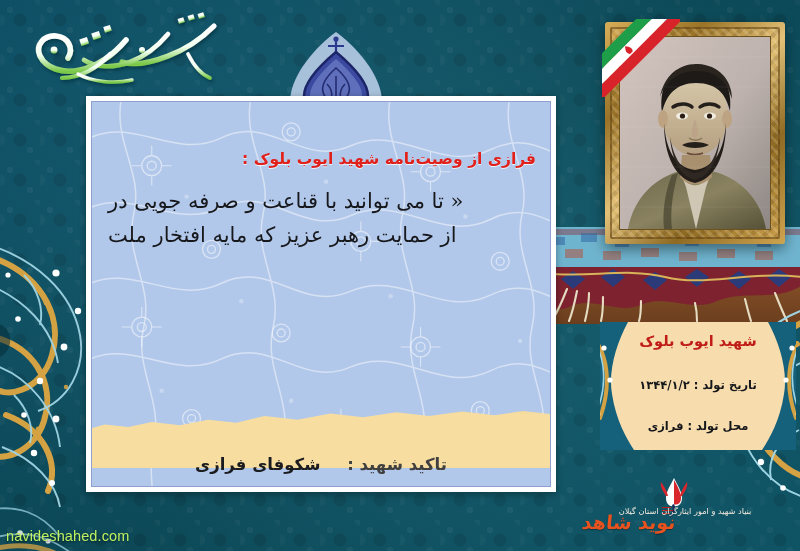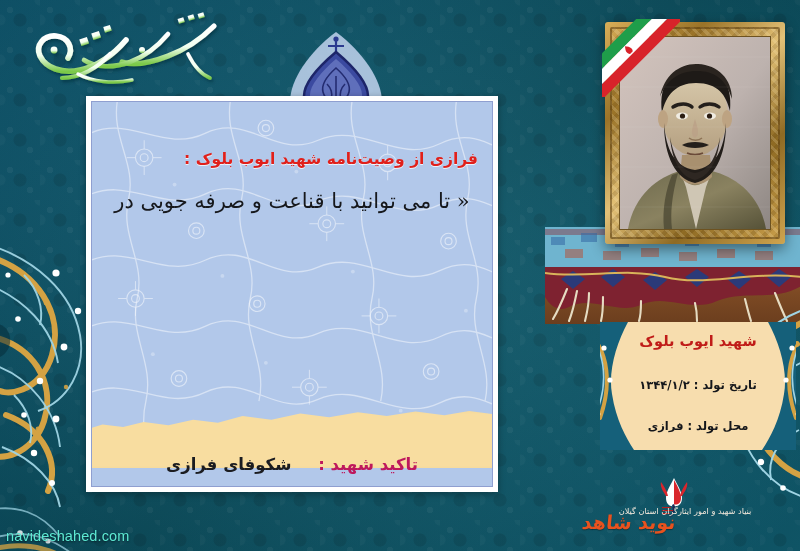--- a/index.html
+++ b/index.html
@@ -41,21 +41,21 @@
   
   #logo-calligraphy {
     position:absolute; left:18px; top:10px; width:210px; height:85px;
   }
 
   
   #medallion { position:absolute; left:283px; top:26px; width:106px; height:112px; }
 
   
   #content-panel {
-    position:absolute; left:86px; top:96px; width:412px; height:396px;
+    position:absolute; left:86px; top:96px; width:470px; height:396px;
     background:#ffffff;
     padding:5px;
     box-shadow:0 2px 7px rgba(0,0,0,.33);
   }
   #panel-inner {
     position:relative; width:100%; height:100%;
     background-color:#b2c8ea;
     border:1px solid #8f9fd0;
     overflow:hidden;
   }
@@ -72,21 +72,21 @@
     position:absolute; right:14px; top:48px;
     font-size:15.5px; font-weight:bold; color:#e0201b;
     letter-spacing:.2px;
     text-shadow:0 1px 0 rgba(255,255,255,.75);
     direction:rtl;
   }
 
   
   #quote-block {
     position:absolute; right:16px; left:16px; top:82px;
-    direction:rtl; text-align:center;
+    direction:rtl; text-align:left;
     font-family:"DejaVu Serif","Liberation Serif",serif;
     font-size:21px; line-height:1.62;
     color:#16181c;
   }
 
   
   #emphasis-banner {
     position:absolute; left:-6px; right:-6px; bottom:18px; height:62px;
     background:#f8dda0;
     clip-path:polygon(
@@ -95,21 +95,21 @@
       73% 16%, 80% 9%, 87% 15%, 93% 8%, 100% 14%,
       100% 100%, 0% 100%);
     box-shadow:inset 0 3px 6px rgba(0,0,0,.07);
   }
   #emphasis-text {
     position:absolute; right:0; left:0; bottom:12px;
     text-align:center; direction:rtl;
     font-size:16.5px; font-weight:bold;
     color:#1b1c20; letter-spacing:.3px;
   }
-  #emphasis-label { color:#be185d;margin-left:21px; }
+  #emphasis-label { color:#404040;margin-left:21px; }
 
   
   #portrait-group { position:absolute; left:595px; top:22px; width:200px; height:310px; }
 
   #carpet {
     position:absolute; left:-50px; top:205px; width:258px; height:95px;
     overflow:hidden;
   }
   #wood {
     position:absolute; left:-50px; top:232px; width:258px; height:70px;
@@ -186,21 +186,21 @@
   #footer-line2 {
     position:absolute; right:6px; left:6px; top:44px;
     font-size:8.2px; color:#f3e9dc; direction:rtl; text-align:center;
     white-space:nowrap;
   }
 
   
   #watermark {
     position:absolute; left:6px; bottom:7px;
     font-family:"Liberation Sans",sans-serif;
-    font-size:14.5px; color:#5eead4; letter-spacing:.1px;
+    font-size:14.5px; color:#bef264; letter-spacing:.1px;
     direction:ltr;
     text-shadow:0 1px 2px rgba(0,0,0,.5);
   }
 </style>
 </head>
 <body>
 
 <div id="poster">
 
   <div class="bg-teal"></div>
@@ -537,20 +537,21 @@
           <circle cx="355" cy="355" r="2.2"></circle>
         </g>
       </svg>
 
       <div id="panel-content">
 
         <div id="will-title">فرازی از وصیت‌نامه شهید ایوب بلوک :</div>
 
         <div id="quote-block">
           <div>« تا می توانید با قناعت و صرفه جویی در</div>
+          <div>از حمایت رهبر عزیز که مایه افتخار ملت</div>
         </div>
 
         <div id="emphasis-banner"></div>
         <div id="emphasis-text">
           <span id="emphasis-label">تاکید شهید :</span>
           <span>شکوفای فرازی</span>
         </div>
 
       </div>
     </div>

